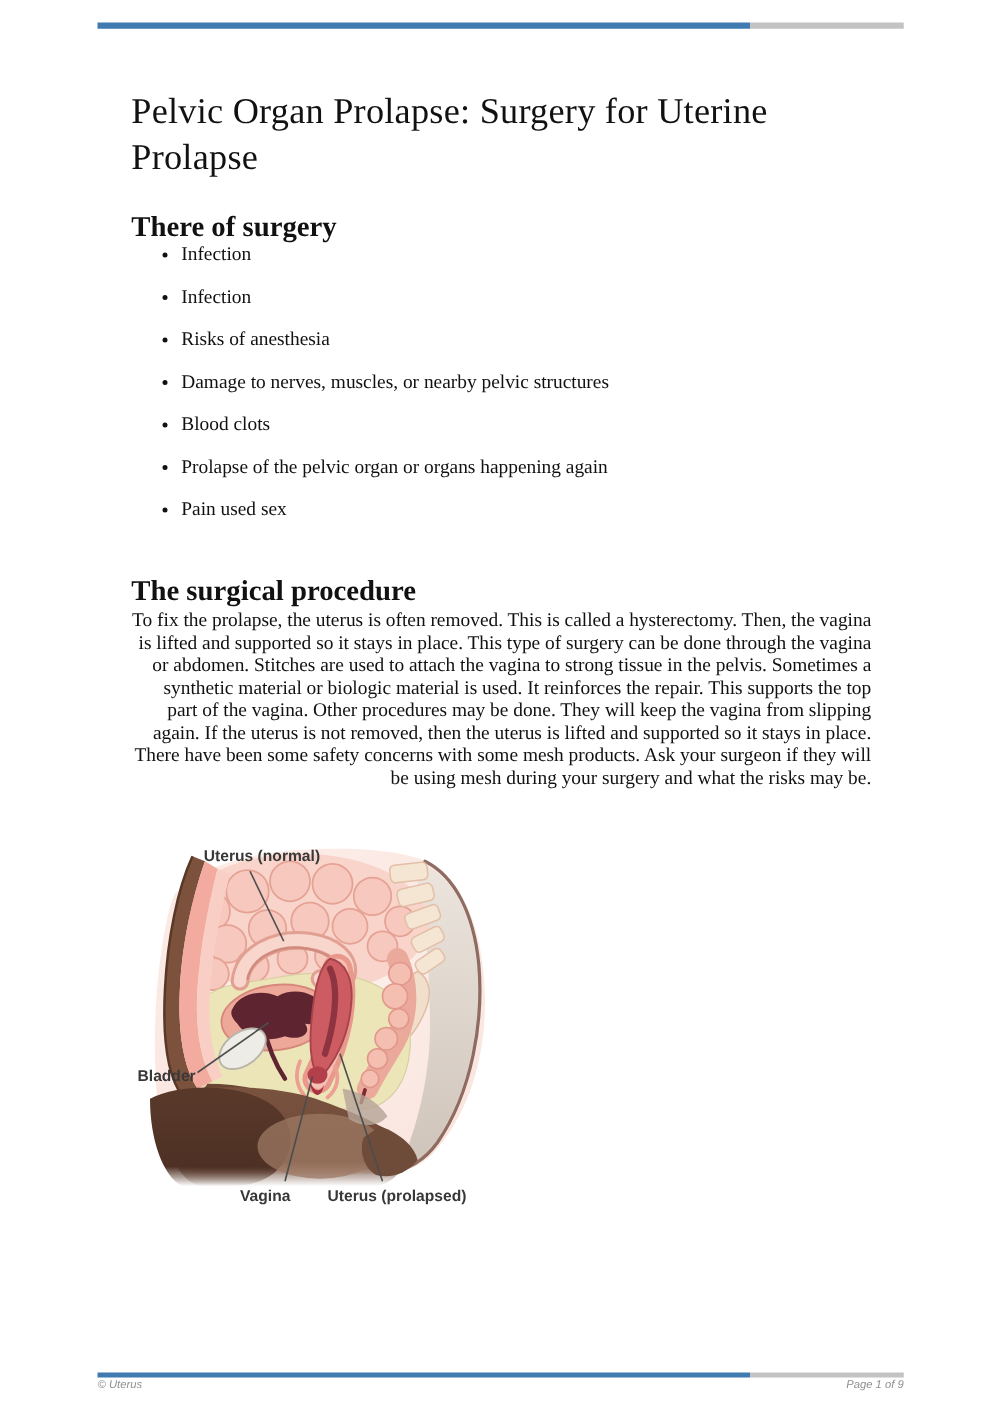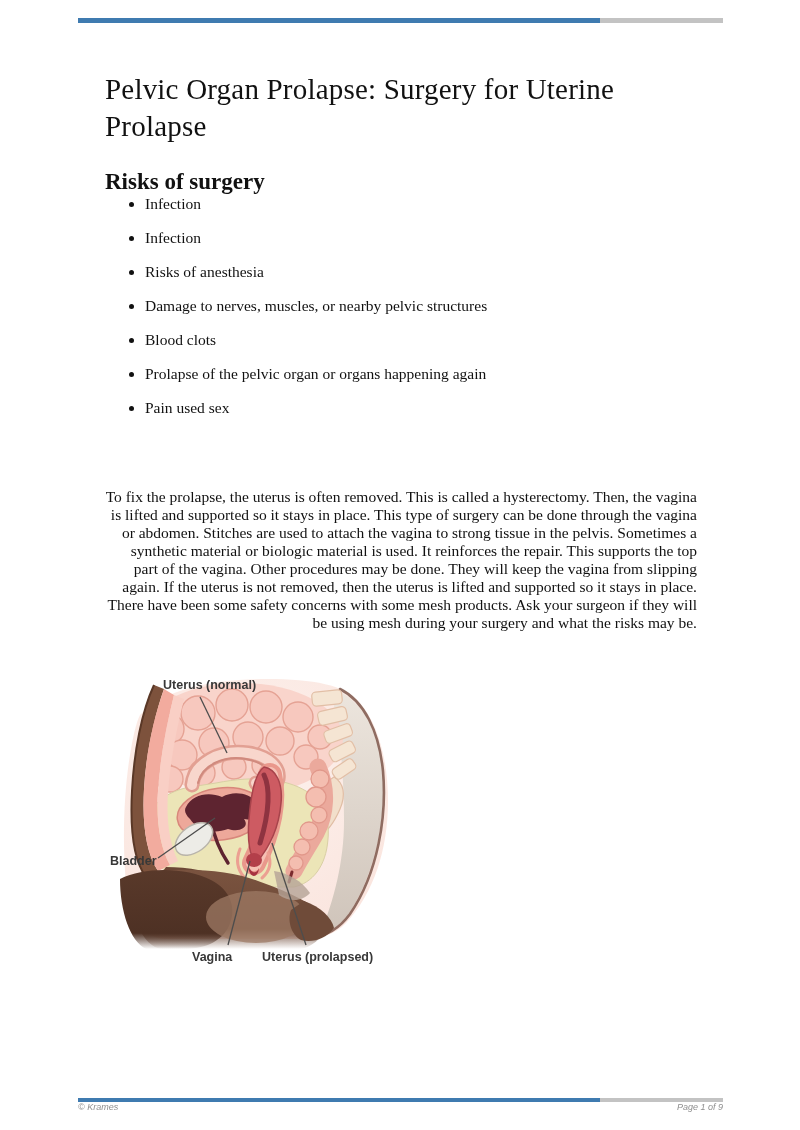--- a/index.html
+++ b/index.html
@@ -55,31 +55,32 @@
 
 <div class="page">
 
   <div class="bar bar-top">
     <div class="seg-blue" style="background:#3f7bb0"></div>
     <div class="seg-gray" style="background:#c3c3c3"></div>
   </div>
 
   <h1 class="doc-title">Pelvic Organ Prolapse: Surgery for Uterine Prolapse</h1>
 
-  <h2 class="h2 h2-risks">Risks of surgery</h2>
+  <h2 class="h2 h2-risks">There of surgery</h2>
   <ul class="risk-list">
     <li>Infection</li>
     <li>Infection</li>
     <li>Risks of anesthesia</li>
     <li>Damage to nerves, muscles, or nearby pelvic structures</li>
     <li>Blood clots</li>
     <li>Prolapse of the pelvic organ or organs happening again</li>
     <li>Pain used sex</li>
   </ul>
 
+  <h2 class="h2 h2-procedure">The surgical procedure</h2>
   <p class="body-par">To fix the prolapse, the uterus is often removed. This is called a hysterectomy. Then, the vagina is lifted and supported so it stays in place. This type of surgery can be done through the vagina or abdomen. Stitches are used to attach the vagina to strong tissue in the pelvis. Sometimes a synthetic material or biologic material is used. It reinforces the repair. This supports the top part of the vagina. Other procedures may be done. They will keep the vagina from slipping again. If the uterus is not removed, then the uterus is lifted and supported so it stays in place. There have been some safety concerns with some mesh products. Ask your surgeon if they will be using mesh during your surgery and what the risks may be.</p>
 
   <div class="figure">
     <svg viewBox="0 0 290 298" width="290" height="298">
       <defs>
         <linearGradient id="gButtock" x1="0" y1="0" x2="0" y2="1">
           <stop offset="0" stop-color="#ece5dd"></stop>
             <stop offset="1" stop-color="#cfc4ba"></stop>
         </linearGradient>
         <linearGradient id="gThighFade" x1="0" y1="0" x2="0" y2="1">
@@ -208,17 +209,17 @@
       </g>
     </svg>
   </div>
 
 
   <div class="bar bar-bottom">
     <div class="seg-blue" style="background:#3f7bb0"></div>
     <div class="seg-gray" style="background:#c3c3c3"></div>
   </div>
   <div class="footer-text">
-    <span>© Krames</span>
+    <span>© Uterus</span>
     <span>Page 1 of 9</span>
   </div>
 
 </div>
 
 </body></html>

